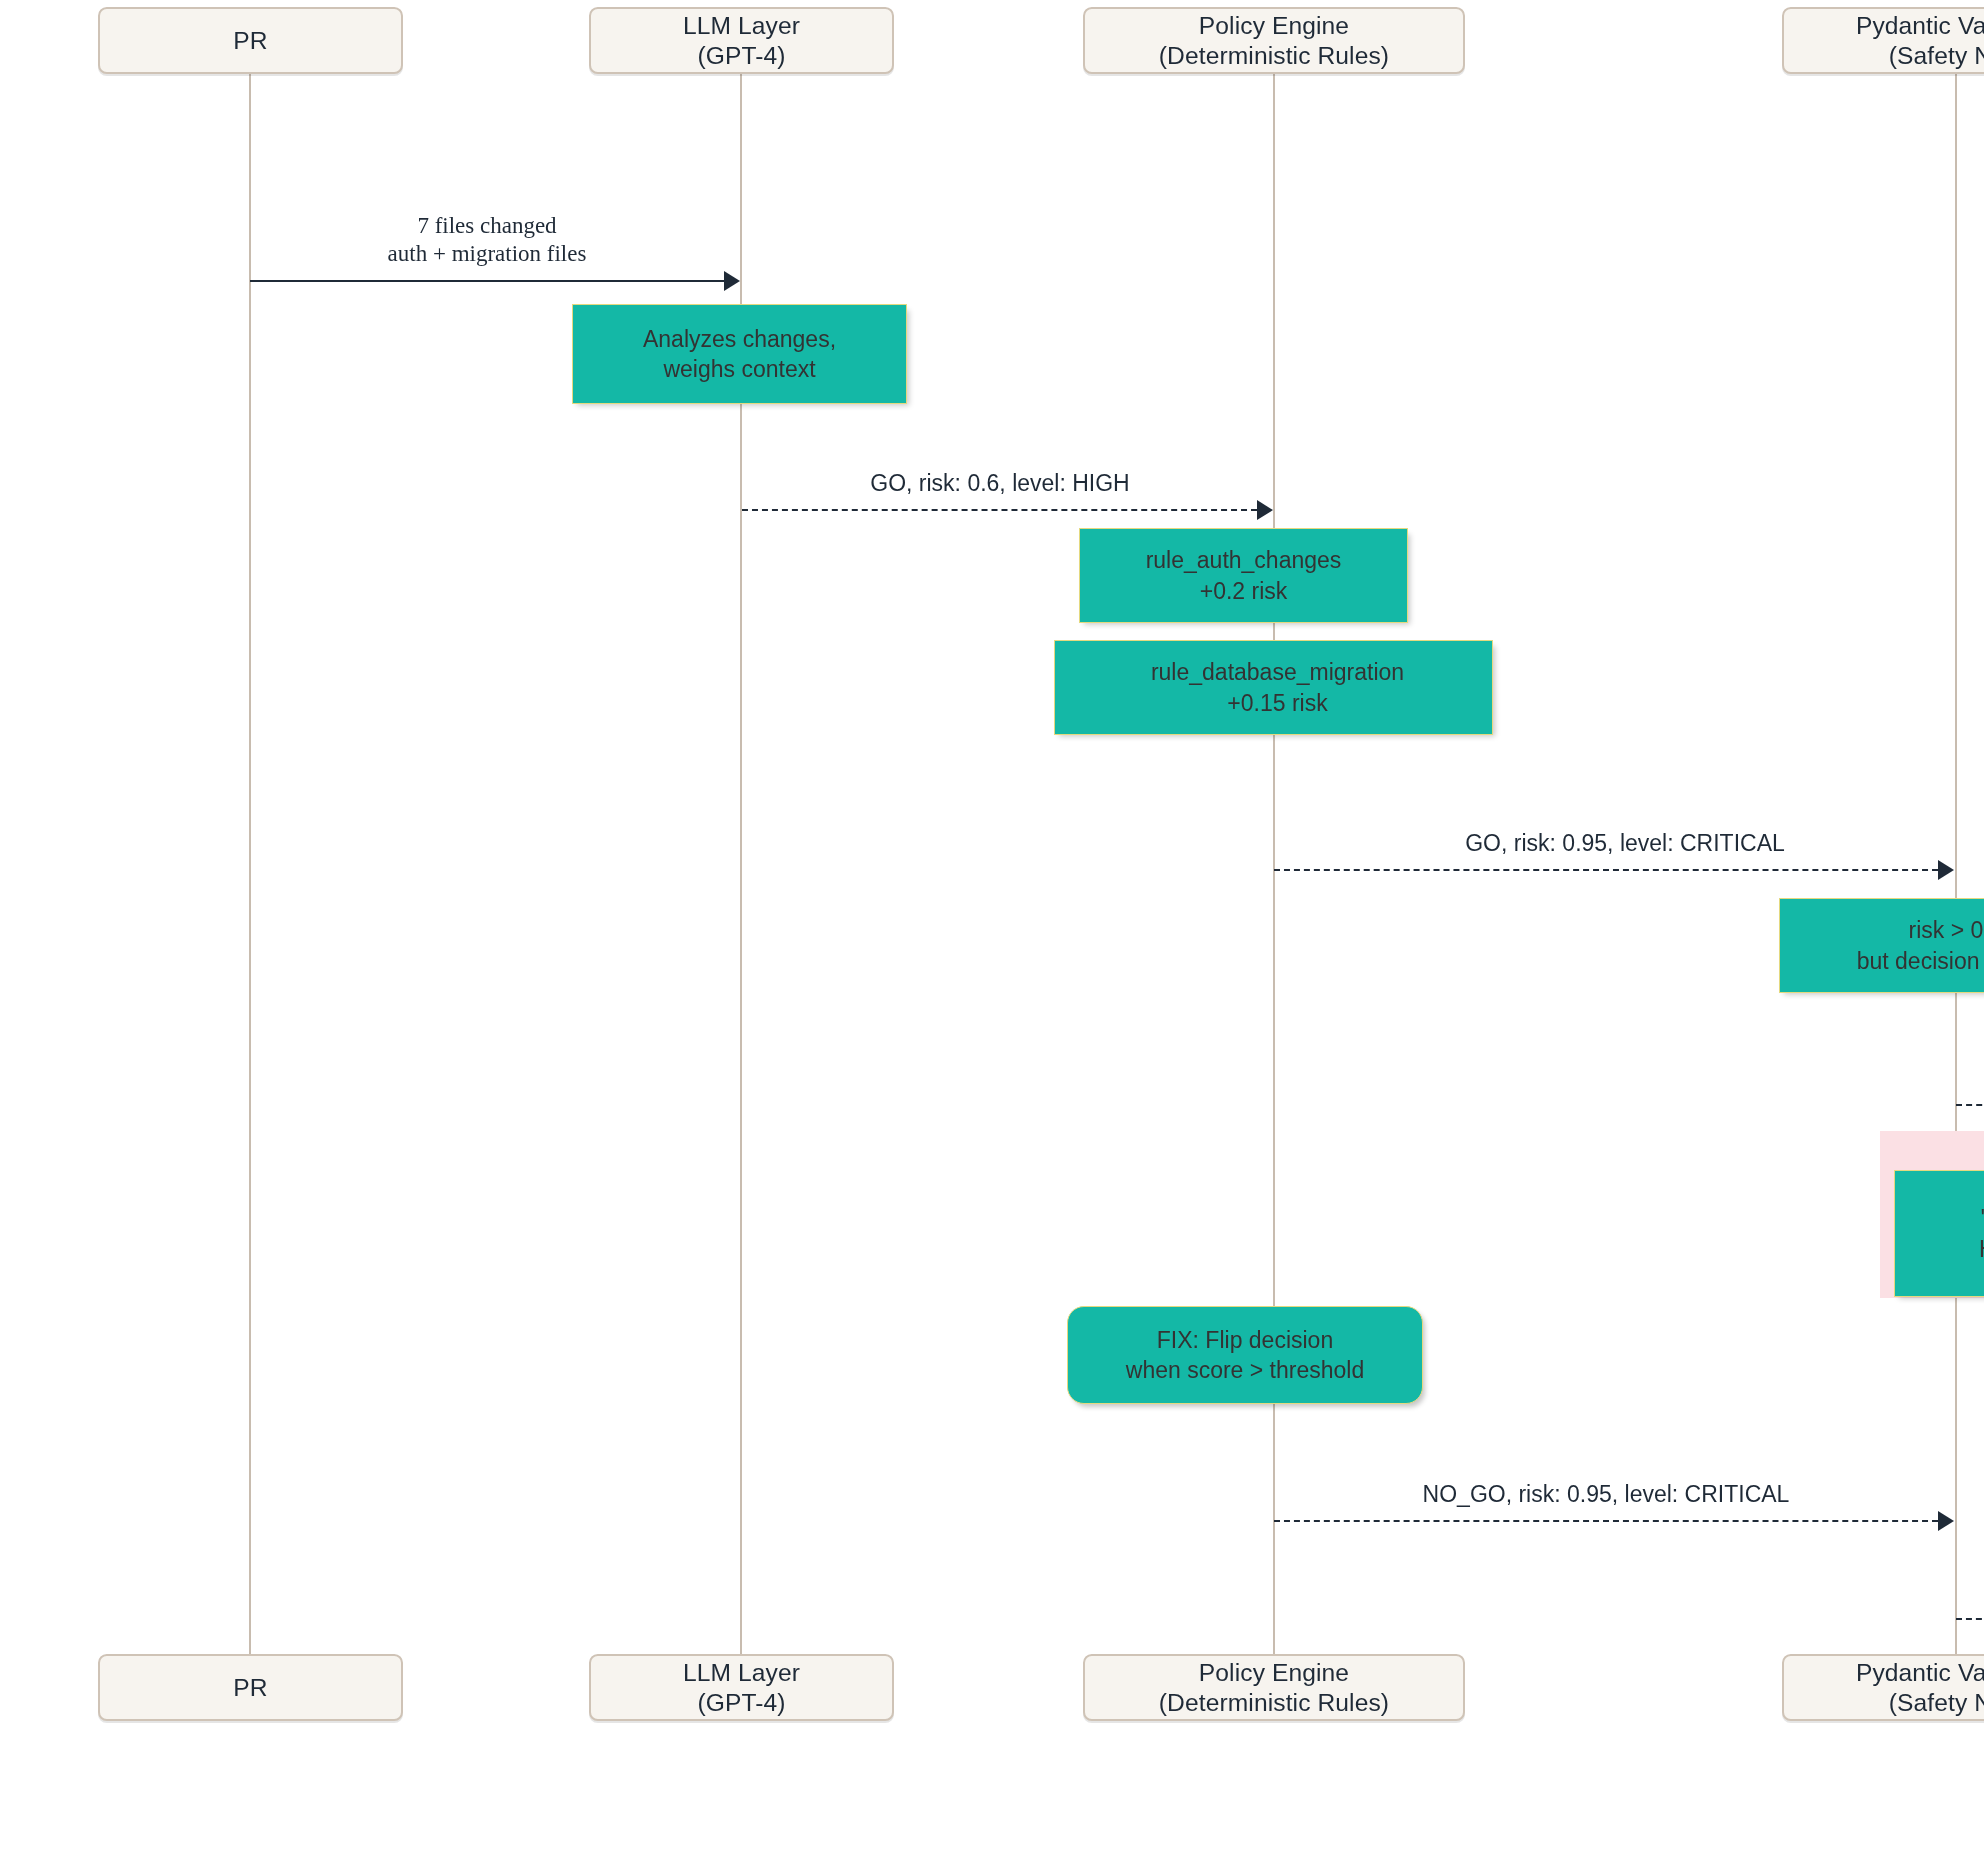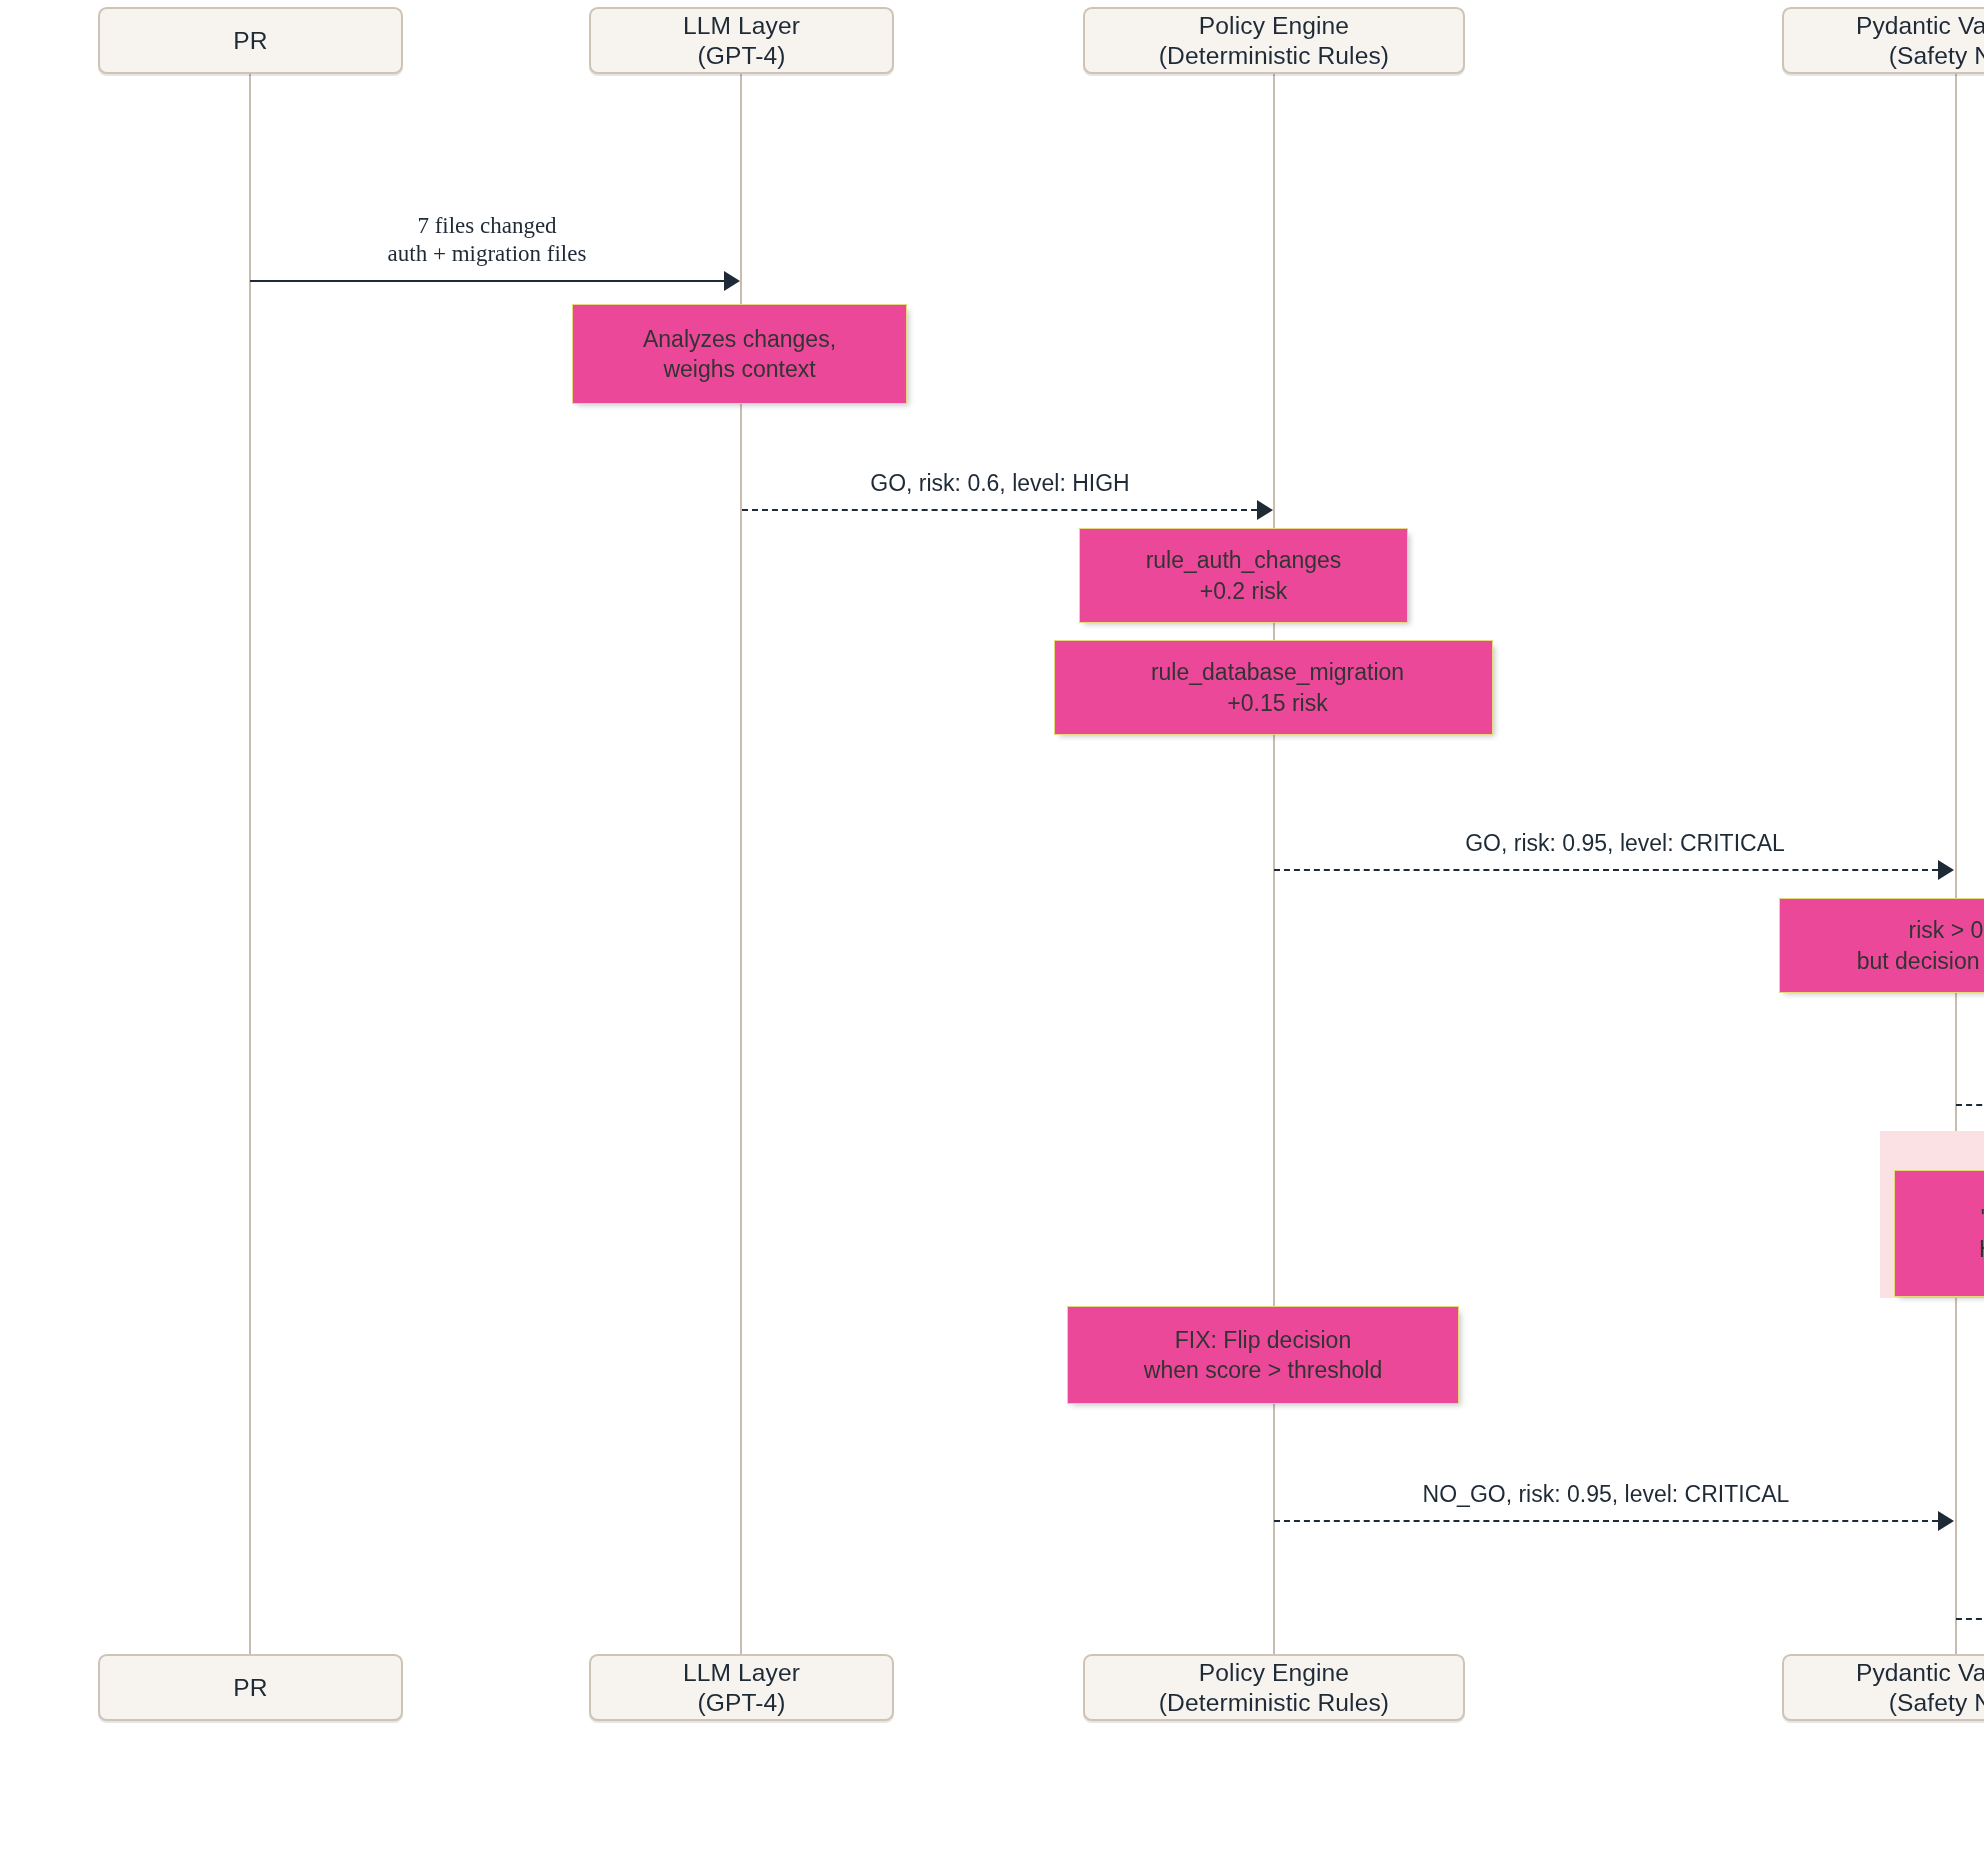--- a/index.html
+++ b/index.html
@@ -41,21 +41,21 @@
     letter-spacing:0.1px;
     z-index:6;
     box-shadow:0 2px 0 0 rgba(0,0,0,.10);
   }
   .actor .ln{display:block;white-space:nowrap;}
 
   
   .note{
     position:absolute;
     box-sizing:border-box;
-    background:#ec4899;
+    background:#14b8a6;
     border:1.2px solid #e4d97f;
     display:flex;
     flex-direction:column;
     align-items:center;
     justify-content:center;
     color:#333333;
     font-size:23px;
     line-height:1.32;
     z-index:8;
     box-shadow:3.6px 4px 5.6px -1.6px rgba(0,0,0,.22);
@@ -188,21 +188,21 @@
   <div class="msg dashed" style="left:1956px; top:1104px; width:421px;">
     <div class="line" style="width:410px;"></div>
 
   </div>
 
   <div class="note" style="left:1894px; top:1170px; width:564px; height:127px;">
     <span class="ln">"Risk score is 0.95 but decision is GO.</span>
     <span class="ln">High-risk releases should be NO_GO."</span>
   </div>
 
-  <div class="note" style="left:1067px; top:1306px; width:392px; height:98px;">
+  <div class="note" style="left:1067px; top:1306px; width:356px; height:98px;border-radius:17px;">
     <span class="ln">FIX: Flip decision</span>
     <span class="ln">when score &gt; threshold</span>
   </div>
 
   <div class="msg dashed" style="left:1274px; top:1520px; width:681px;">
     <div class="line" style="width:664px;"></div>
     <div class="head" style="left:664px;"></div>
     <div class="label" style="left:332px;">
       <span class="ln">NO_GO, risk: 0.95, level: CRITICAL</span>
     </div>

